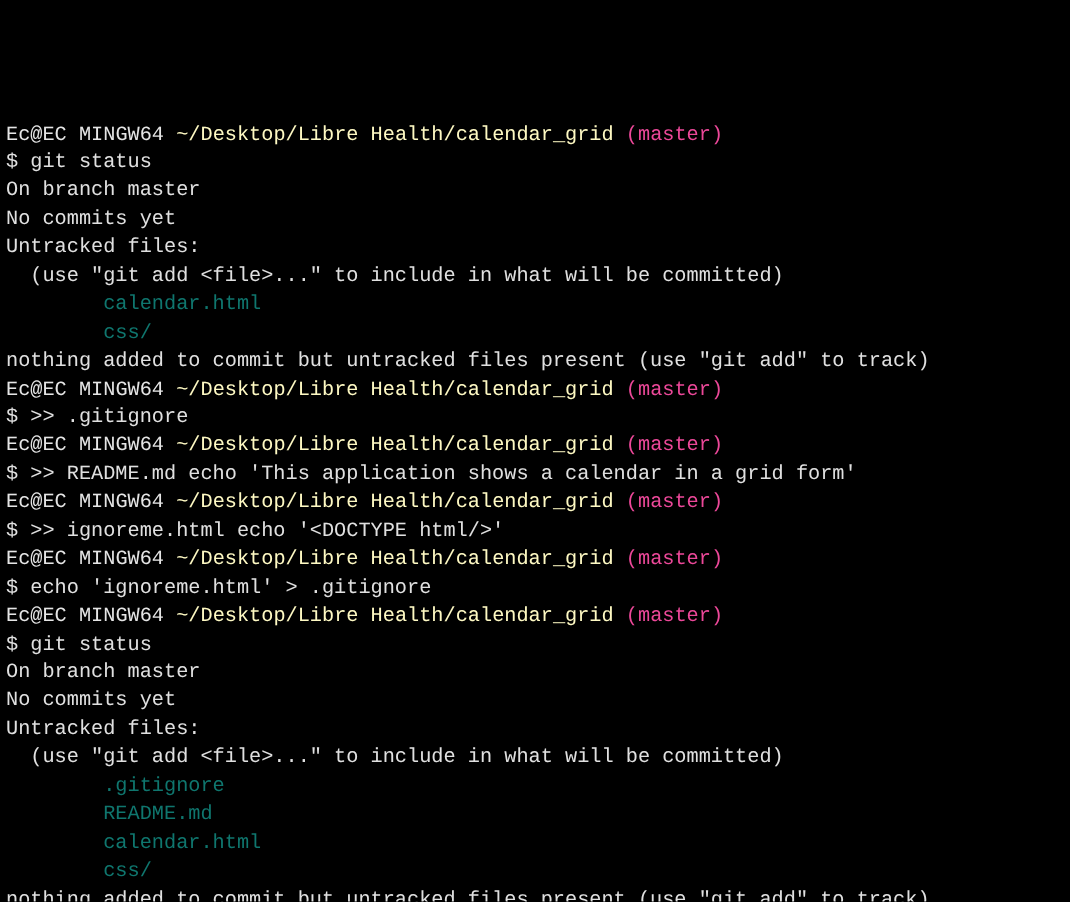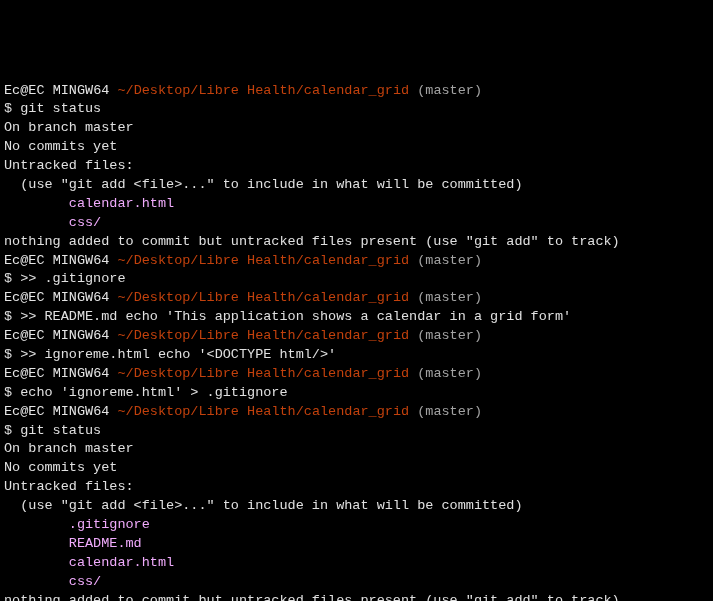--- a/index.html
+++ b/index.html
@@ -16,28 +16,28 @@
       padding: 6px 4px;
       width: 713px;
       height: 601px;
       overflow: hidden;
       white-space: pre;
     }
     .user-host {
       color: #e5e5e5;
     }
     .path {
-      color: #c2410c;
+      color: #fef9c3;
       font-family: Liberation Mono, monospace;
     }
     .branch {
-      color: #a3a3a3;
+      color: #ec4899;
     }
     .untracked {
-      color: #f0abfc;
+      color: #0f766e;
     }
     .line {
       display: block;
     }
   </style>
 </head>
 <body>
 
 
 

